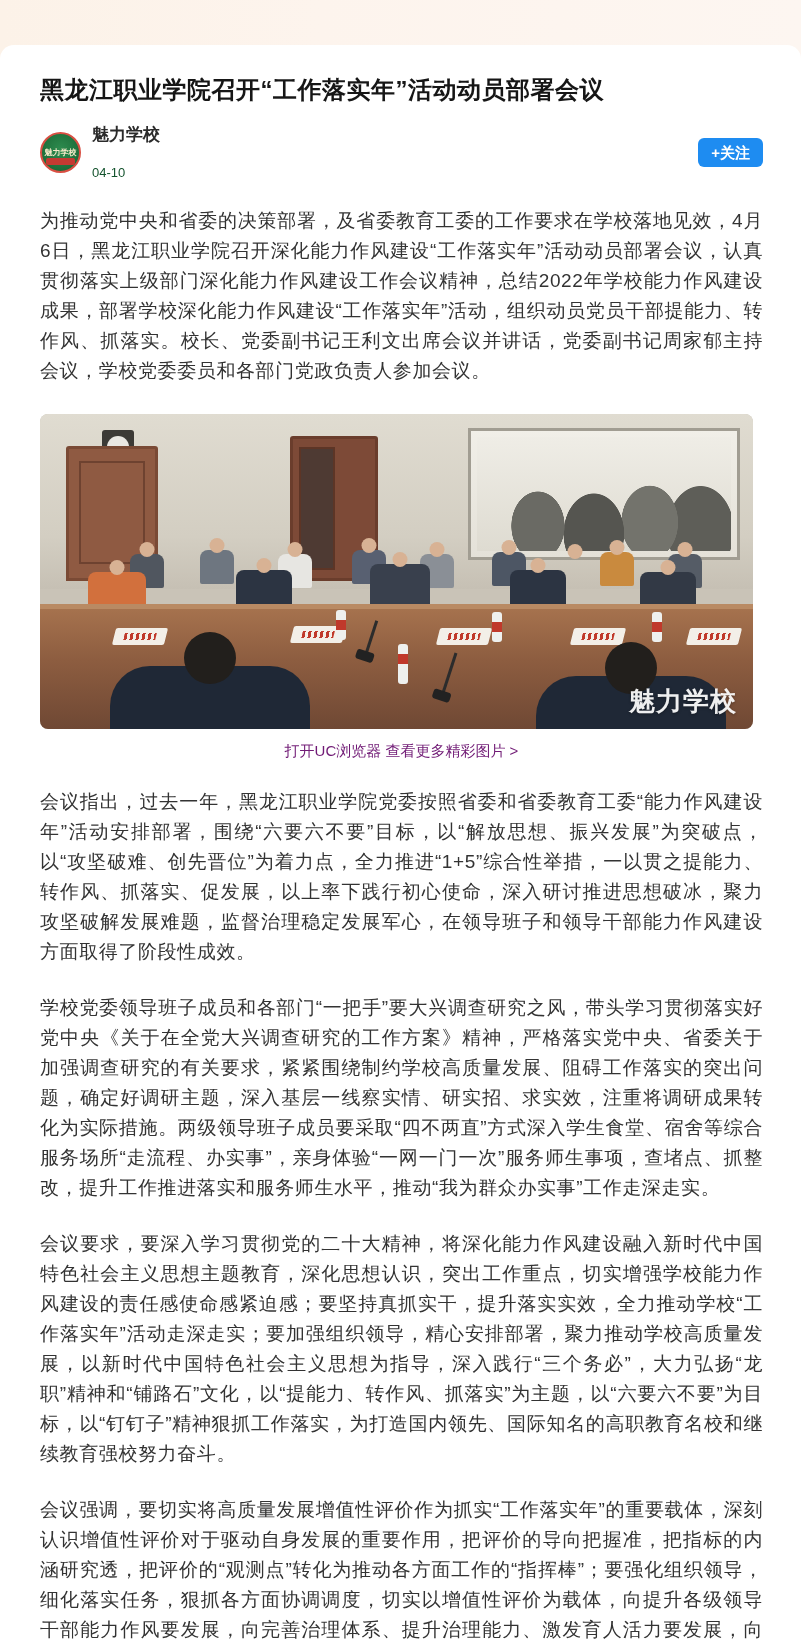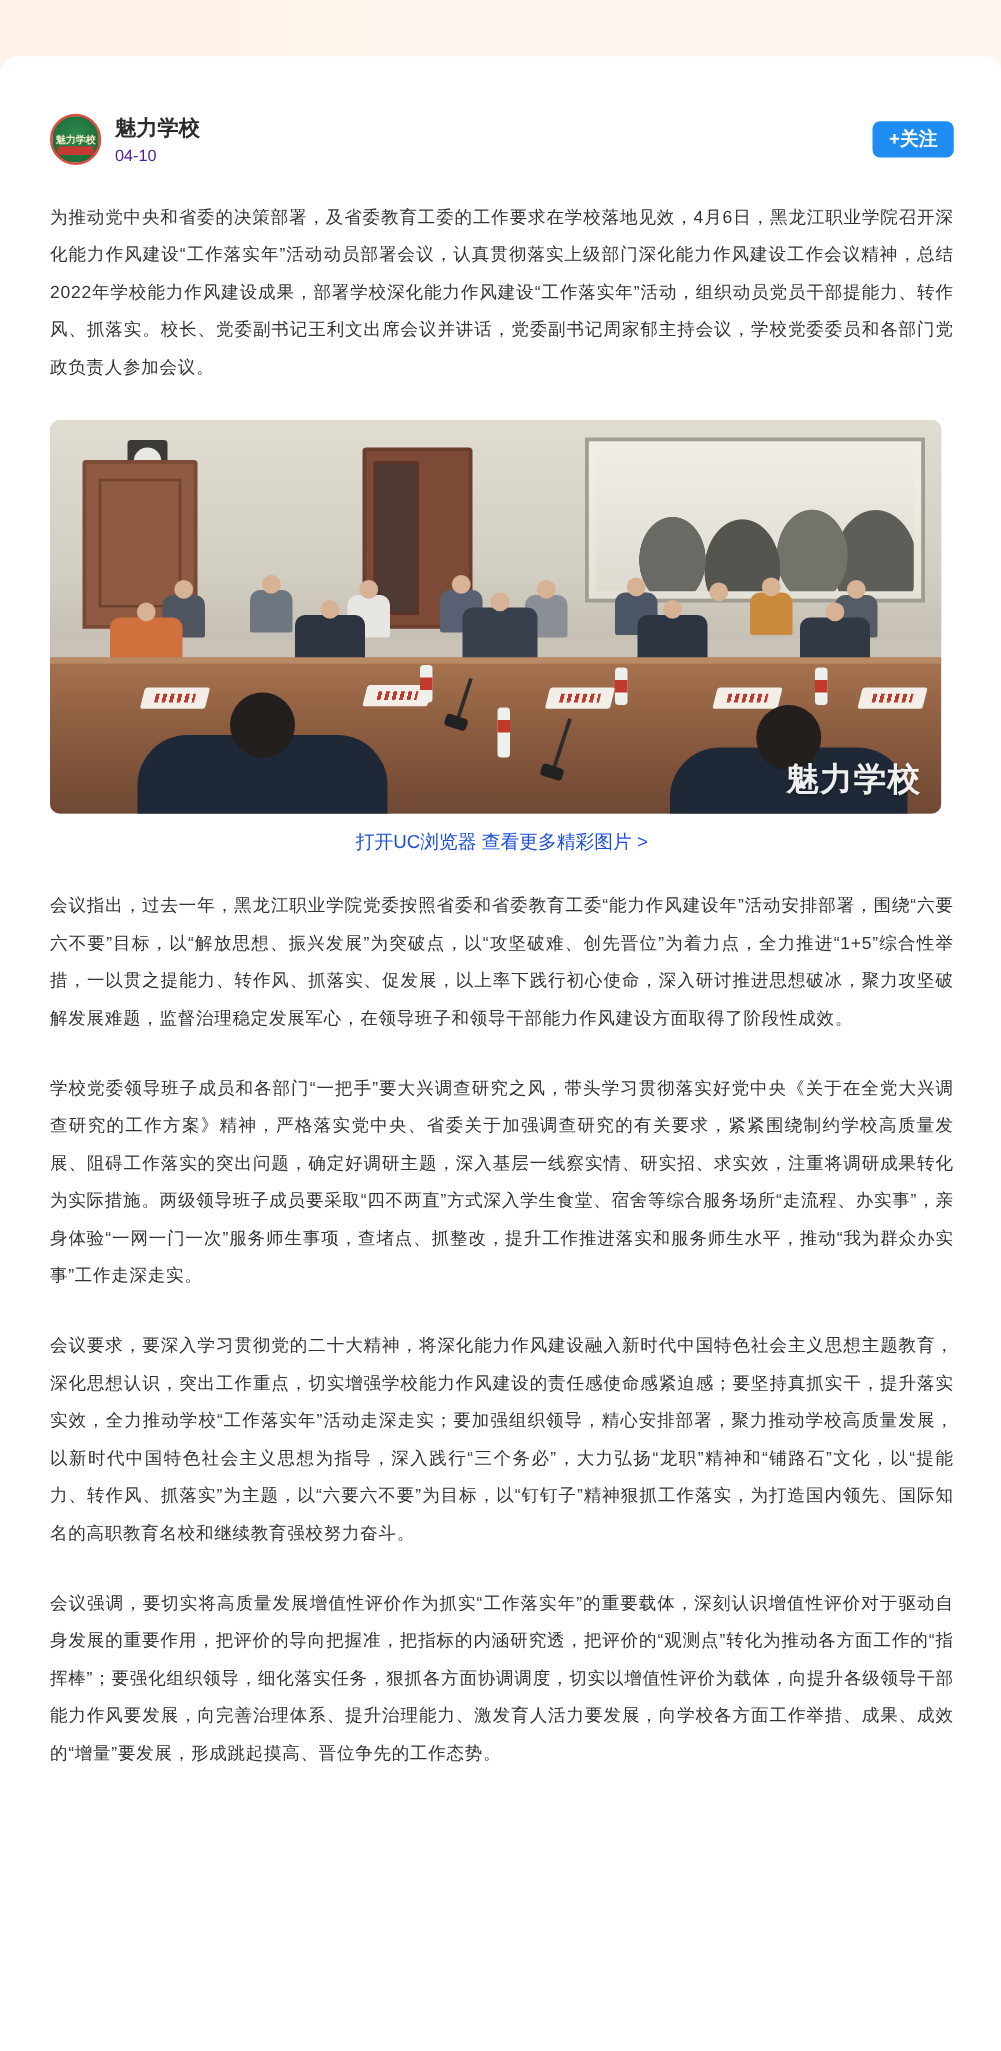--- a/index.html
+++ b/index.html
@@ -49,38 +49,38 @@
     text-align: center;
     font-size: 8px; color: #f5e9c8; font-weight: 700;
     letter-spacing: 0;
   }
   .avatar-ribbon {
     position: absolute; bottom: 6px; left: 4px; right: 4px; height: 7px;
     background: #c43a32; border-radius: 2px;
   }
   .author-meta { margin-left: 11px; }
   .author-name { font-size: 17px; font-weight: 600; color: #2b2b2b; line-height: 21px; }
-  .author-date { font-size: 13px; color: #4c1d95; margin-top: 4px; }
+  .author-date { font-size: 13px; color: #14532d; margin-top: 20px; }
   .follow-btn {
     margin-left: auto;
     background: #1e8cf1;
     color: #ffffff;
     border: none;
     border-radius: 6px;
     font-size: 15px;
     font-weight: 700;
     padding: 6px 13px;
     line-height: 17px;
     cursor: pointer;
     font-family: inherit;
   }
 
   .body-para {
     margin-top: 26px;
-    font-size: 14px;
+    font-size: 19px;
     line-height: 30px;
     color: #333333;
     letter-spacing: 0.6px;
     text-align: justify;
   }
 
   
   .photo {
     position: relative;
     margin-top: 28px;
@@ -137,32 +137,33 @@
   .ph-watermark {
     position:absolute; right:16px; bottom:10px;
     font-size:26px; font-weight:600; color:rgba(255,255,255,0.93);
     text-shadow:0 1px 3px rgba(0,0,0,0.35);
     letter-spacing:1px;
   }
   .photo-caption {
     margin-top: 13px;
     text-align: center;
     font-size: 15px;
-    color: #1d4ed8;
+    color: #701a75;
     cursor: pointer;
   }
 </style>
 </head>
 <body>
 
 <div class="top-band"></div>
 
 <div class="card">
   <div class="content">
 
+    <h1 class="article-title">黑龙江职业学院召开“工作落实年”活动动员部署会议</h1>
 
     <div class="author-row">
       <div class="avatar">
         <span class="avatar-text">魅力学校</span>
         <span class="avatar-ribbon"></span>
       </div>
       <div class="author-meta">
         <div class="author-name">魅力学校</div>
         <div class="author-date">04-10</div>
       </div>

